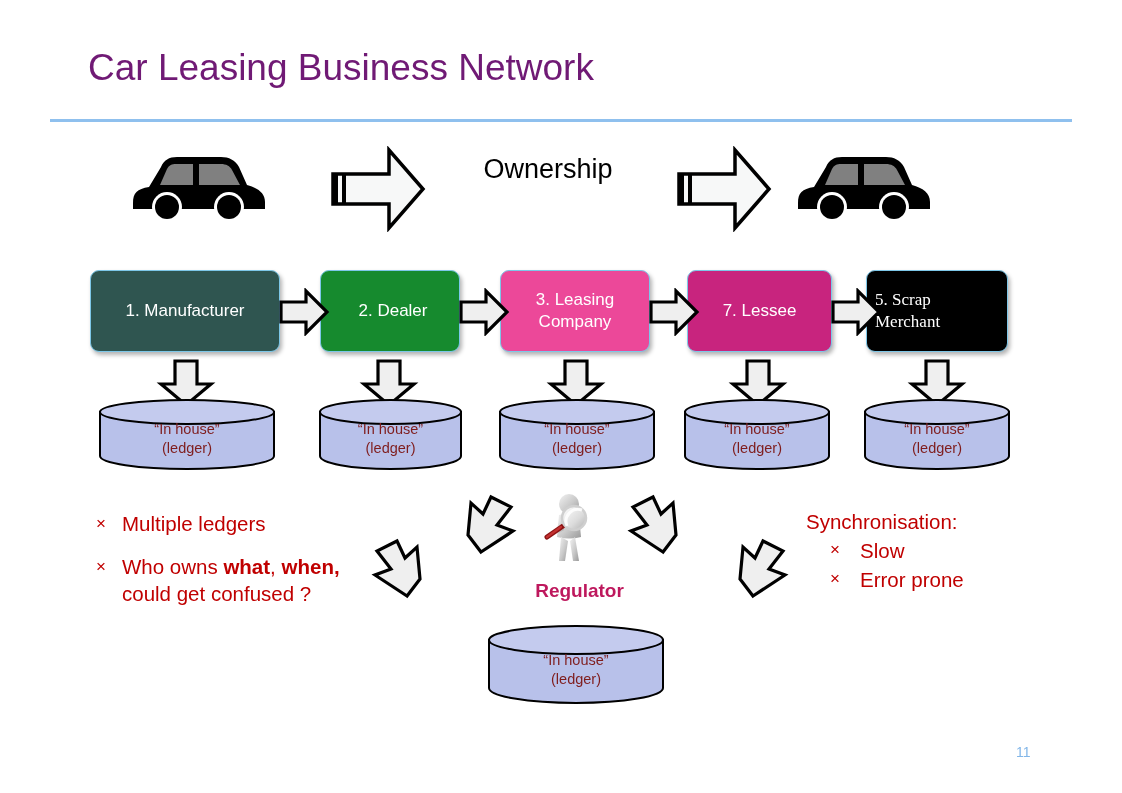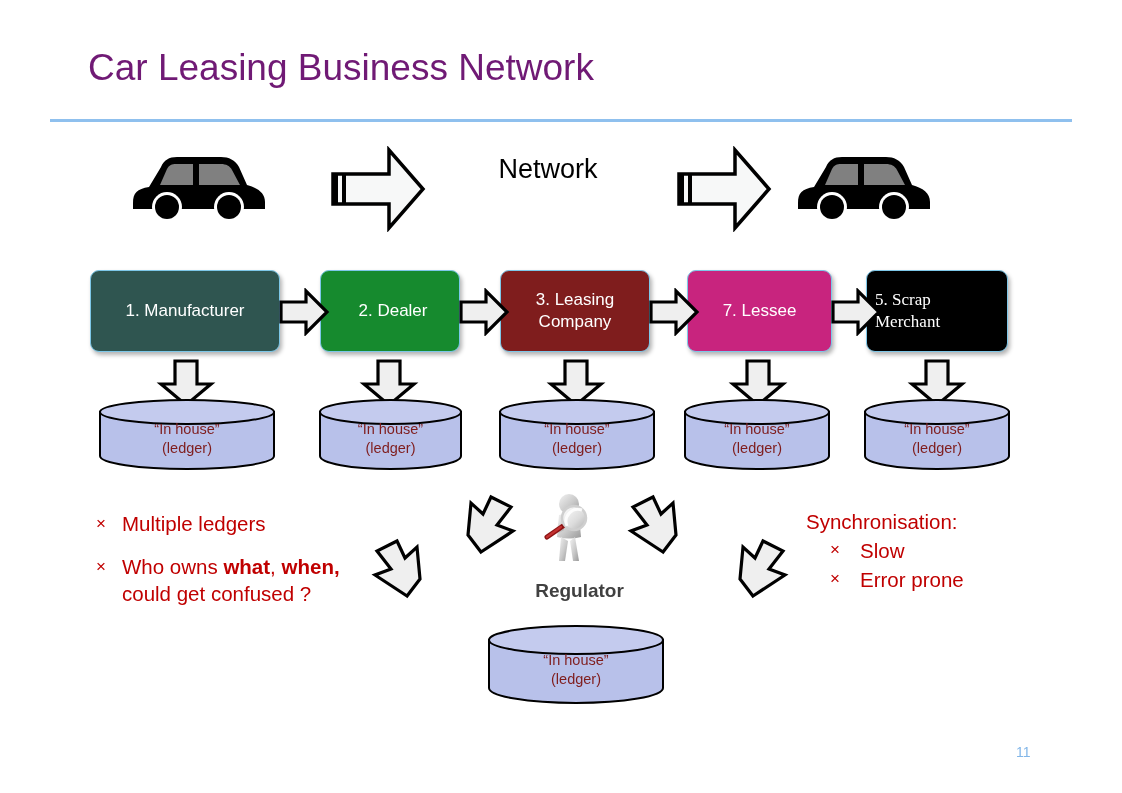--- a/index.html
+++ b/index.html
@@ -157,21 +157,21 @@
     height: 72px;
   }
   #regulator-label {
     position: absolute;
     left: 477px;
     top: 580px;
     width: 205px;
     text-align: center;
     font-size: 19px;
     font-weight: bold;
-    color: #404040;
+    color: #be185d;
   }
   .bent-arrow { position: absolute; }
 
   
   #page-number {
     position: absolute;
     left: 1016px;
     top: 744px;
     font-size: 14px;
     color: #82b6e8;
@@ -200,21 +200,21 @@
 
   <div class="big-arrow" id="big-arrow-1">
     <svg width="100" height="86" viewBox="0 0 100 86">
       <polygon points="6,28 62,28 62,4 96,43 62,82 62,58 6,58" fill="#f7f8f8" stroke="#000000" stroke-width="3.5" stroke-linejoin="miter"></polygon>
       <rect x="6" y="28" width="5" height="30" fill="#000000"></rect>
       <rect x="15" y="28" width="4" height="30" fill="#000000"></rect>
     </svg>
   </div>
 
   <div id="ownership-transfer">
-    <div>Network</div>
+    <div>Ownership</div>
   </div>
 
   <div class="big-arrow" id="big-arrow-2">
     <svg width="100" height="86" viewBox="0 0 100 86">
       <polygon points="6,28 62,28 62,4 96,43 62,82 62,58 6,58" fill="#f7f8f8" stroke="#000000" stroke-width="3.5" stroke-linejoin="miter"></polygon>
       <rect x="6" y="28" width="5" height="30" fill="#000000"></rect>
       <rect x="15" y="28" width="4" height="30" fill="#000000"></rect>
     </svg>
   </div>
 
@@ -232,21 +232,21 @@
   </div>
 
   <div class="party-box" style="left:90px; width:190px; background:#2f5550;">
     <div class="party-label">1. Manufacturer</div>
   </div>
 
   <div class="party-box" style="left:320px; width:140px; background:#168a2e;padding-left:6px;">
     <div class="party-label">2. Dealer</div>
   </div>
 
-  <div class="party-box" style="left:500px; width:150px; background:#7f1d1d;">
+  <div class="party-box" style="left:500px; width:150px; background:#ec4899;">
     <div class="party-label">
       <div>3. Leasing</div>
       <div>Company</div>
     </div>
   </div>
 
   <div class="party-box" style="left:687px; width:145px; background:#c8247e;">
     <div class="party-label">7. Lessee</div>
   </div>
 

